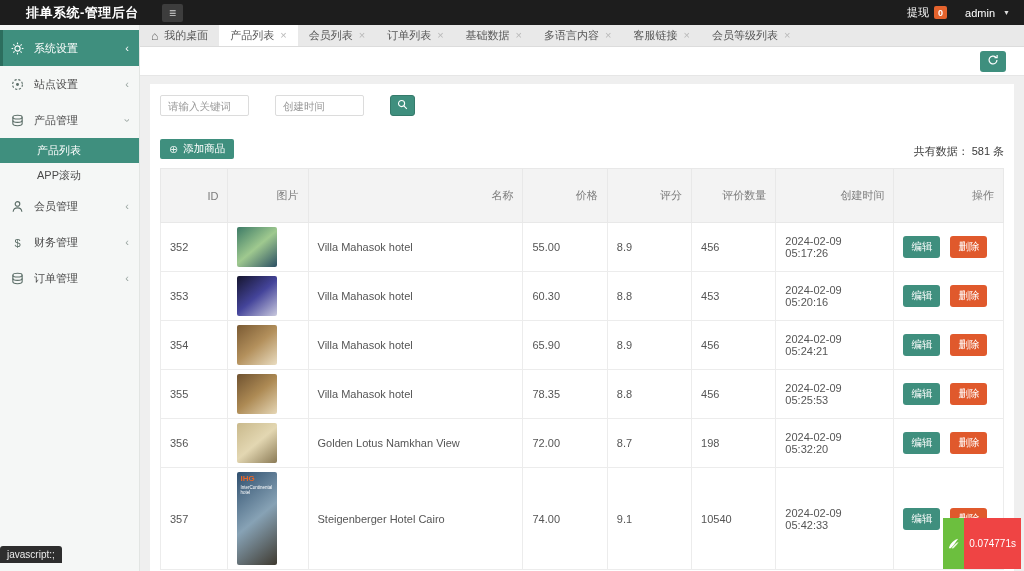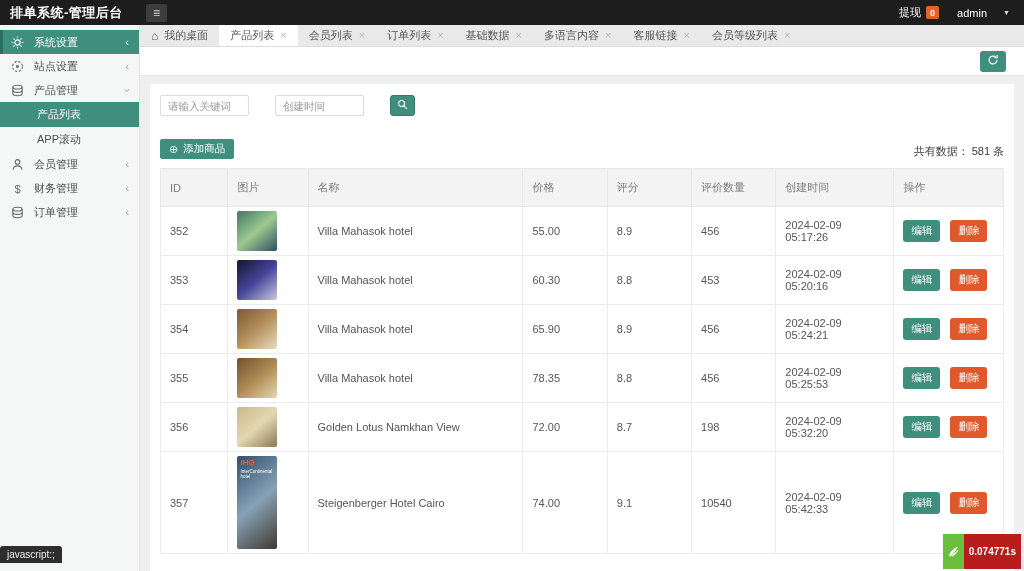--- a/index.html
+++ b/index.html
@@ -1,32 +1,32 @@
 <!DOCTYPE html>
 <html><head>
 <meta charset="utf-8">
 <style>
   * { box-sizing: border-box; margin: 0; padding: 0; }
   html,body { width:1024px; height:571px; overflow:hidden; }
   body { font-family:"Liberation Sans","DejaVu Sans",sans-serif; background:#efefef; position:relative; font-size:11px; color:#555; }
 
   
   .topbar { height:25px; background:#1d1d1d; color:#fff; display:flex; align-items:center; }
-  .topbar-title { font-size:13px; font-weight:bold; padding:0 0 0 10px; width:140px; letter-spacing:.5px; white-space:nowrap; }
+  .topbar-title { font-size:13px; font-weight:bold; padding:0 0 0 10px; width:140px; letter-spacing:.5px; white-space:nowrap;margin-left:16px; }
   .hamburger { margin-left:6px; width:21px; height:18px; background:#3d3d3d; border-radius:2px; display:flex; align-items:center; justify-content:center; color:#d8d8d8; font-size:12px; cursor:pointer; }
   .topbar-right { margin-left:auto; display:flex; align-items:center; gap:18px; padding-right:14px; }
   .withdraw { display:flex; align-items:center; gap:5px; cursor:pointer; }
   .badge { background:#e4632d; color:#fff; font-size:9px; min-width:13px; height:13px; border-radius:2px; display:flex; align-items:center; justify-content:center; font-weight:bold; }
-  .user { display:flex; align-items:center; gap:16px; cursor:pointer; }
+  .user { display:flex; align-items:center; gap:8px; cursor:pointer; }
   .user .caret { font-size:7px; color:#ddd; }
 
   
   .layout { display:flex; height:546px; }
   .sidebar { width:140px; background:#f5f7f6; border-right:1px solid #e2e5e3; padding-top:5px; flex-shrink:0; }
-  .side-item { height:24px; display:flex; align-items:center; padding:0 10px; color:#4a4a4a; cursor:pointer; }
+  .side-item { height:36px; display:flex; align-items:center; padding:0 10px; color:#4a4a4a; cursor:pointer; }
   .side-item .icon { width:14px; height:14px; margin-right:10px; color:#5c6e68; display:flex; align-items:center; justify-content:center; }
   .side-item .icon svg { width:13px; height:13px; }
   .side-item .lbl { flex:1; }
   .side-item .chev { font-size:11px; color:#9aa5a1; line-height:1; }
   .chev.down { transform:rotate(-90deg); }
   .side-item.active { background:#3f8f7e; color:#fff; border-left:3px solid #2c6e5e; padding-left:7px; }
   .side-item.active .icon, .side-item.active .chev { color:#fff; }
   .sub-item { height:25px; display:flex; align-items:center; padding-left:37px; color:#4a4a4a; cursor:pointer; }
   .sub-item.active { background:#3f8f7e; color:#fff; }
 
@@ -52,37 +52,37 @@
   .search-btn { width:25px; height:21px; background:#3f8f7e; border:1px solid #357a6b; border-radius:3px; display:flex; align-items:center; justify-content:center; cursor:pointer; }
   .search-btn svg { width:11px; height:11px; }
   .add-row { display:flex; align-items:flex-end; justify-content:space-between; margin:15px 0 9px 0; }
   .add-btn { background:#3f8f7e; color:#fff; font-size:10.5px; height:20px; padding:0 9px; border-radius:2px; display:flex; align-items:center; gap:5px; cursor:pointer; }
   .add-btn .plus { font-size:11px; opacity:.85; }
   .total { color:#3a3a3a; }
   .total b { font-weight:normal; margin:0 3px; }
 
   
   table { width:100%; border-collapse:collapse; table-layout:fixed; }
-  th { background:#f3f3f3; font-weight:normal; text-align:left; color:#7c7c7c; padding:11px 9px; border:1px solid #e8e8e8; font-size:11px; }
+  th { background:#f3f3f3; font-weight:normal; text-align:right; color:#7c7c7c; padding:19px 9px; border:1px solid #e8e8e8; font-size:11px; }
   td { border:1px solid #ececec; padding:4px 9px; color:#555; background:#fff; }
   .thumb { width:40px; height:40px; border-radius:2px; position:relative; overflow:hidden; }
   .thumb.tall { height:93px; }
   .thumb .logo { position:absolute; top:3px; left:3px; color:#e8662a; font-weight:bold; font-size:8px; line-height:1; }
   .thumb .caption { position:absolute; top:13px; left:3px; color:#fff; font-size:4.5px; line-height:1.2; width:34px; }
   .actions { white-space:nowrap; }
   .action-btn { display:inline-block; color:#fff; font-size:10.5px; padding:4px 8px; border-radius:3px; cursor:pointer; margin-right:7px; }
   .btn-edit { background:#3f8f7e; }
   .btn-del { background:#e0592c; }
 
   
   .status-tip { position:absolute; left:0; bottom:8px; background:#2e2e2e; color:#ececec; font-size:10px; padding:3px 7px; border-radius:3px 3px 0 0; }
   .timer { position:absolute; right:3px; bottom:2px; display:flex; align-items:stretch; }
   .timer-icon { width:21px; background:#6cbf3e; display:flex; align-items:center; justify-content:center; }
   .timer-icon svg { width:13px; height:13px; }
-  .timer-label { background:#b91c1c; color:#fff; font-size:10px; font-weight:bold; padding:12px 5px; display:flex; align-items:center; }
+  .timer-label { background:#ef4444; color:#fff; font-size:10px; font-weight:normal; padding:20px 5px; display:flex; align-items:center; }
 </style>
 </head>
 <body>
 
 <div class="topbar">
   <div class="topbar-title">排单系统-管理后台</div>
   <div class="hamburger">
     <span>≡</span>
   </div>
   <div class="topbar-right">

